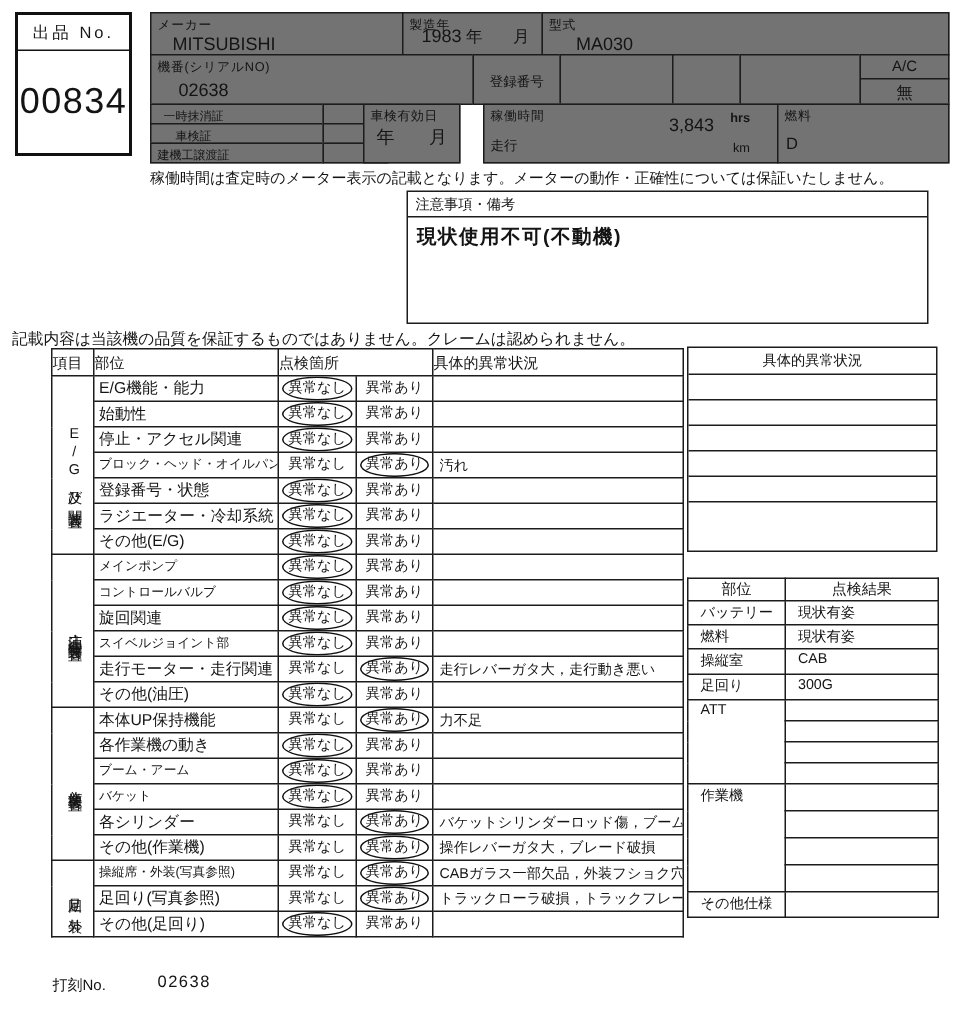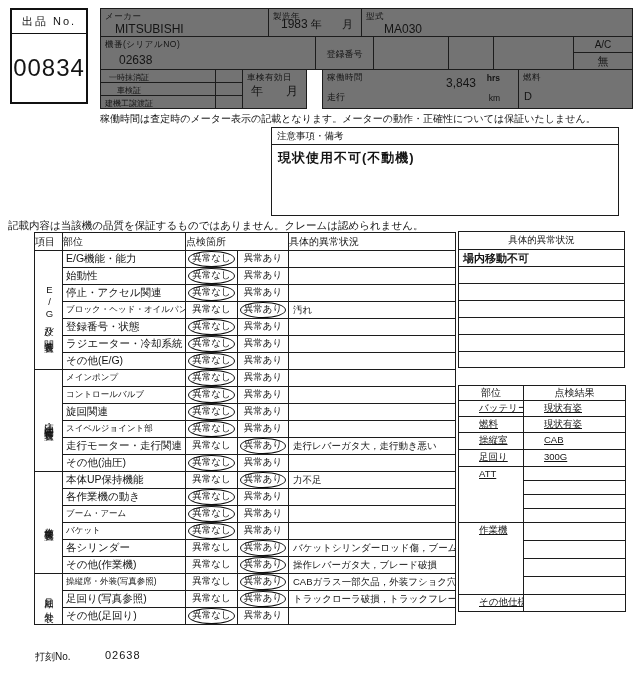--- a/index.html
+++ b/index.html
@@ -42,21 +42,21 @@
   
   .rstat { position:absolute; left:458px; top:231px; width:167px; height:137px; border:1px solid #1c1c1c; }
   .rstat-head { height:18px; border-bottom:1px solid #1c1c1c; font-size:9.5px; display:flex; align-items:center; justify-content:center; }
   .rstat-row { height:17px; border-bottom:1px solid #1c1c1c; font-size:11px; font-weight:600; padding:1px 4px; white-space:nowrap; overflow:hidden; }
   .rstat-row:last-child { border-bottom:none; }
 
   
   table.rres { position:absolute; left:458px; top:385px; width:167px; border-collapse:collapse; table-layout:fixed; }
   table.rres th, table.rres td { border:1px solid #1c1c1c; font-weight:400; overflow:hidden; white-space:nowrap; }
   table.rres th { font-size:10px; height:15px; text-align:center; }
-  table.rres td { font-size:9.5px; padding:1px 20px; vertical-align:top;text-decoration:underline; }
+  table.rres td { font-size:9.5px; padding:1px 8px; vertical-align:top; }
 
   .stamp { position:absolute; top:650px; left:35px; font-size:10px; }
   .stamp-val { position:absolute; top:649px; left:105px; font-size:11px; letter-spacing:1px; }
 
   
   .hours-cell .u { font-size:8.5px; position:absolute; }
   .flexline { position:absolute; left:0; right:0; bottom:4px; display:flex; align-items:baseline; }
 </style>
 </head>
 <body>
@@ -287,21 +287,20 @@
         <td class="st"><span class="tag circ">異常なし</span></td>
         <td class="st"><span class="tag">異常あり</span></td>
         <td class="det"></td>
       </tr>
     </tbody>
 </table>
 
 <div class="rstat">
   <div class="rstat-head">具体的異常状況</div>
   <div id="rstat-rows">
-      <div class="rstat-row">場内移動不可</div>
       <div class="rstat-row"></div>
       <div class="rstat-row"></div>
       <div class="rstat-row"></div>
       <div class="rstat-row"></div>
       <div class="rstat-row"></div>
       <div class="rstat-row"></div>
     </div>
 </div>
 
 <table class="rres">

